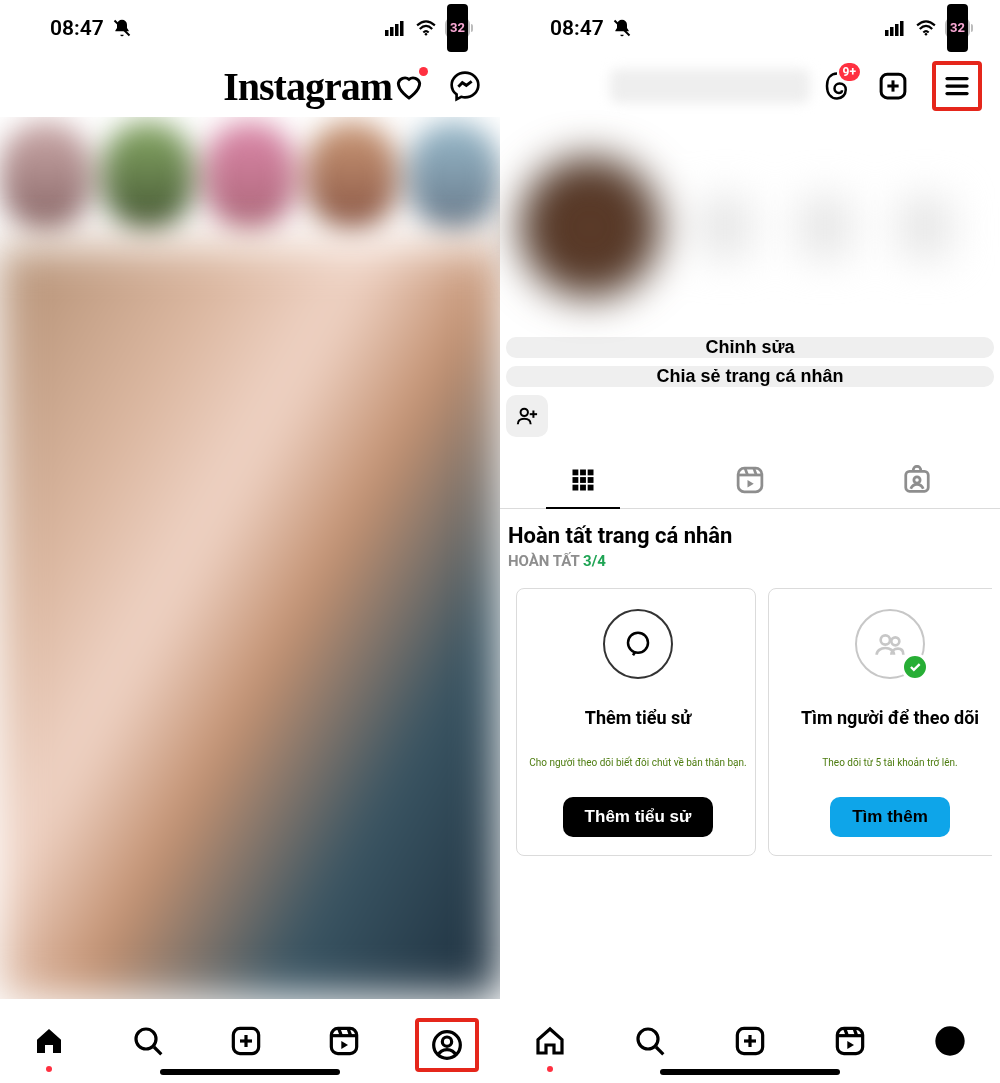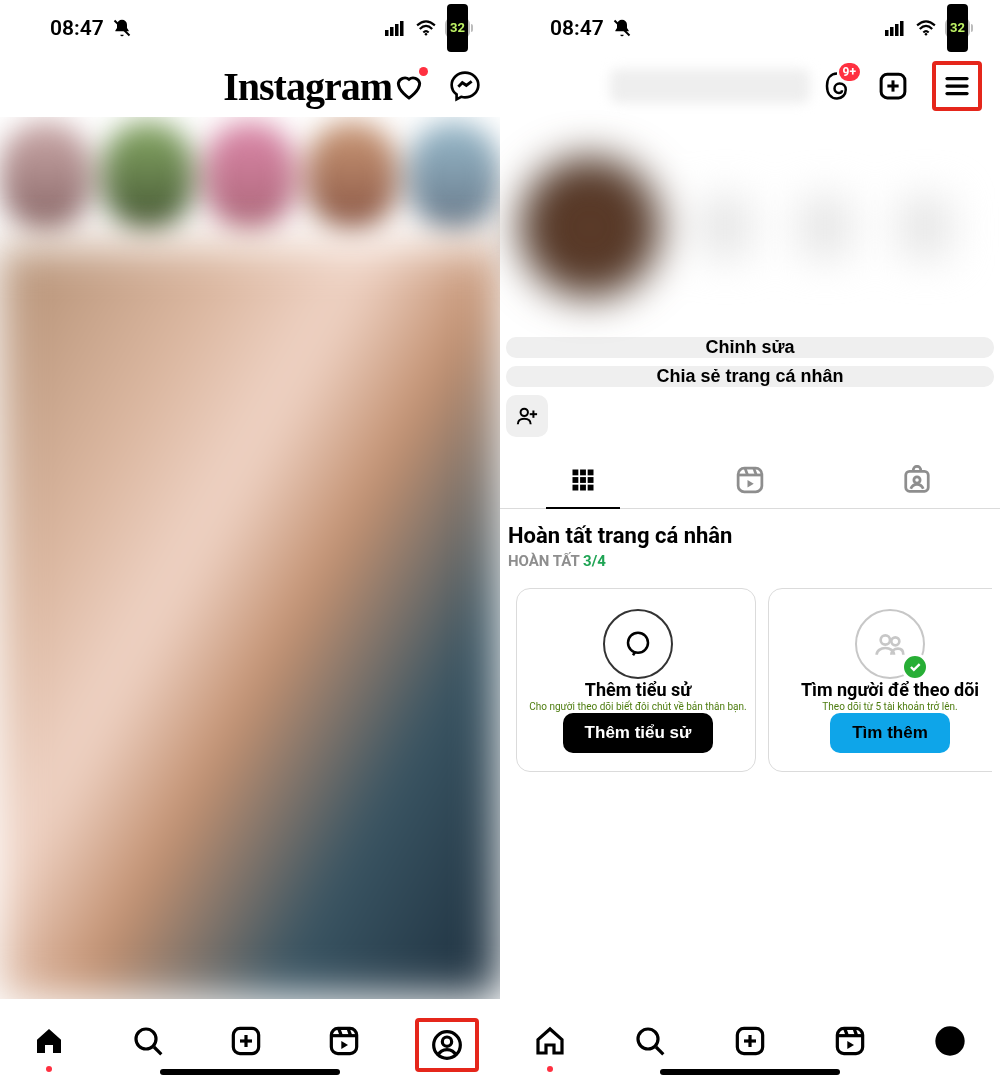--- a/index.html
+++ b/index.html
@@ -10,21 +10,21 @@
     font-family: -apple-system, BlinkMacSystemFont, "Segoe UI", Roboto, Helvetica, Arial, sans-serif;
     background: #fff;
     color: #000;
     overflow: hidden;
   }
   .screen { width: 500px; height: 1083px; position: relative; display: flex; flex-direction: column; }
   .status-bar { height: 55px; display: flex; align-items: center; justify-content: space-between; padding: 0 30px 0 50px; font-weight: 600; font-size: 21px; }
   .status-left { display: flex; align-items: center; gap: 8px; }
   .status-right { display: flex; align-items: center; gap: 8px; }
   .battery-pill { background:#bcbcbc; border-radius:6px; padding:0 2px; display:flex; align-items:center; height:20px; position:relative;}
-  .battery-pill .num { background:#000; color:#bef264; font-size:13px; font-weight:700; padding:16px 3px; border-radius:4px; line-height:16px;}
+  .battery-pill .num { background:#000; color:#f9a8d4; font-size:13px; font-weight:700; padding:16px 3px; border-radius:4px; line-height:16px;}
   .battery-pill::after{content:""; position:absolute; right:-3px; top:6px; width:2px; height:8px; background:#bcbcbc; border-radius:0 2px 2px 0;}
 
   .app-header { height: 62px; display: flex; align-items: center; justify-content: flex-end; padding: 0 18px; }
   .logo-script { font-family: "Brush Script MT", cursive; font-weight: 700; font-size: 40px; letter-spacing: -1px; }
   .hdr-icons { display: flex; align-items: center; gap: 22px; }
   .icon-btn { width: 34px; height: 34px; display: flex; align-items: center; justify-content: center; position: relative; }
   .red-dot { position:absolute; top:-2px; right:-2px; width:9px; height:9px; background:#ff3040; border-radius:50%; }
   .badge { position:absolute; top:-8px; right:-8px; background:#ff3040; color:#fff; font-size:12px; font-weight:700; min-width:22px; height:22px; border-radius:11px; display:flex; align-items:center; justify-content:center; padding:0 4px; border:2px solid #fff;}
 
   .highlight-box { border: 4px solid #e5261b; border-radius: 4px; }
@@ -49,21 +49,21 @@
   .tabs-row { display:flex; height:58px; border-bottom:1px solid #dbdbdb; }
   .tab { flex:1; display:flex; align-items:center; justify-content:center; position:relative;}
   .tab.active::after{ content:""; position:absolute; bottom:-1px; left:50%; transform:translateX(-50%); width:74px; height:2px; background:#000;}
 
   .complete-section { padding: 14px 8px 0 8px; }
   .cs-title { font-size:22px; font-weight:700; }
   .cs-sub { font-size:15px; font-weight:700; color:#8e8e8e; margin-top:4px;}
   .cs-sub .green{ color:#1fa454; }
 
   .cards-row { display:flex; gap:12px; padding: 18px 0 0 8px; overflow:hidden;}
-  .card { min-width:240px; flex:1; border:1px solid #dbdbdb; border-radius:14px; padding:20px 6px 18px 10px; display:flex; flex-direction:column; align-items:center; text-align:center; gap:0;}
+  .card { min-width:240px; flex:1; border:1px solid #dbdbdb; border-radius:8px; padding:20px 6px 18px 10px; display:flex; flex-direction:column; align-items:center; text-align:center; gap:28px;}
   .card .circle { width:70px; height:70px; border:2px solid #333; border-radius:50%; display:flex; align-items:center; justify-content:center; position:relative;}
   .card .circle.grey{ border-color:#c7c7c7;}
   .card .check{ position:absolute; bottom:-4px; right:-6px; width:28px; height:28px; background:#27ae35; border-radius:50%; display:flex; align-items:center; justify-content:center; border:3px solid #fff;}
   .card h4{ font-size:18px; font-weight:700;}
   .card p{ font-size:10px; color:#4d7c0f; line-height:1.3;}
   .card .cbtn{ margin-top:auto; border:none; border-radius:10px; height:40px; padding:0 22px; font-size:17px; font-weight:600;}
   .cbtn.dark{ background:#000; color:#fff;}
   .cbtn.light{ background:#0ea5e9; color:#000;}
 
   .bottom-nav { height: 84px; border-top:1px solid #fff; display:flex; align-items:flex-start; justify-content:space-around; padding-top:18px; position:relative;}

